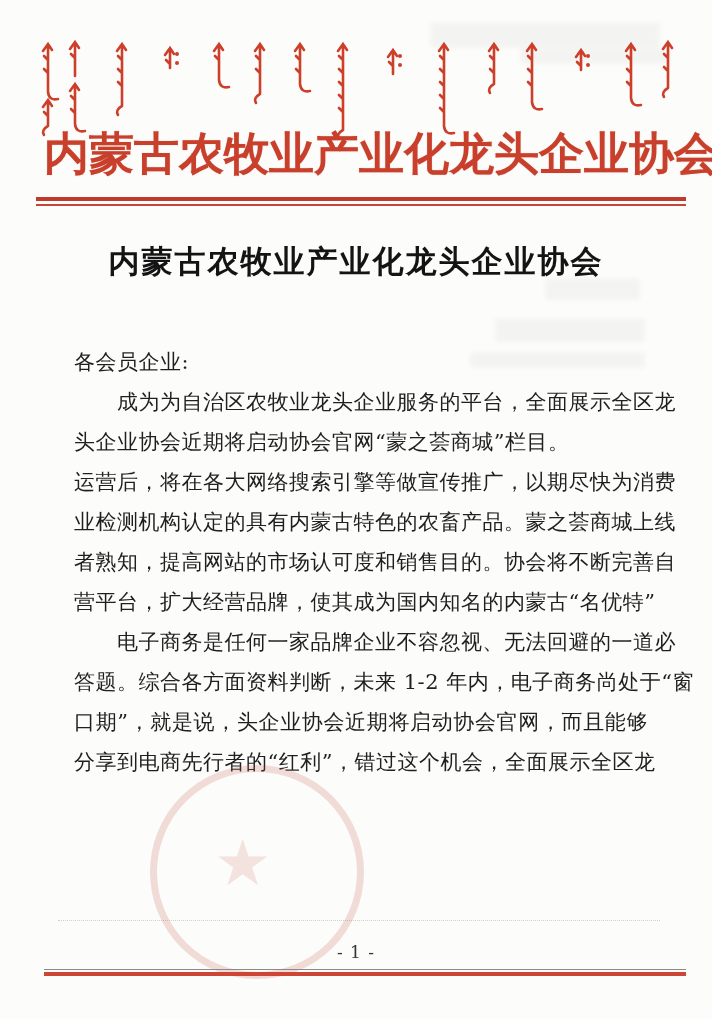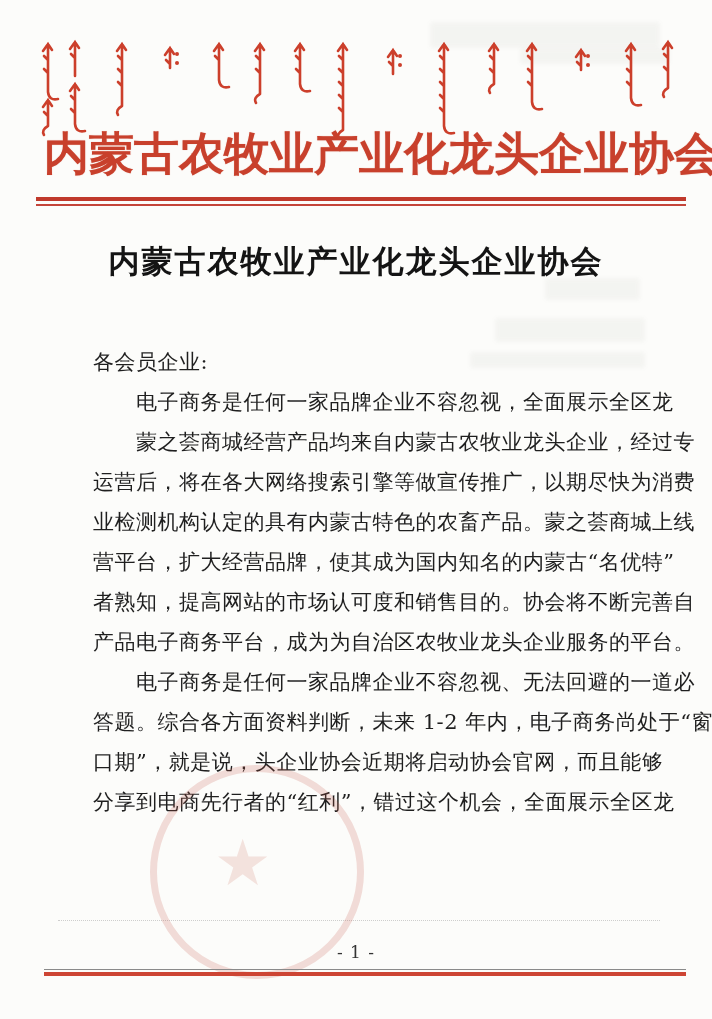--- a/index.html
+++ b/index.html
@@ -48,21 +48,20 @@
     letter-spacing:2px;
   }
   .body-text{
     position:absolute;top:342px;left:74px;width:574px;
     font-size:21px;color:#1f1f1f;
   }
   .line{
     height:40px;line-height:40px;
     white-space:nowrap;
     letter-spacing:0.5px;
-    margin-left:19px;
   }
   .line.justify{text-align:justify;text-align-last:justify;}
   .line.left{text-align:left;}
   
   .faint-divider{
     position:absolute;top:920px;left:58px;right:52px;height:0;
     border-top:1px dotted rgba(120,120,120,.35);
   }
   
   .seal{
@@ -128,27 +127,26 @@
 
   <div class="org-name">内蒙古农牧业产业化龙头企业协会</div>
 
   <div class="red-rule-thick"></div>
   <div class="red-rule-thin"></div>
 
   <div class="doc-title">内蒙古农牧业产业化龙头企业协会</div>
 
   <div class="body-text">
       <div class="line left">各会员企业:</div>
-      <div class="line justify">　　电子商务是任何一家品牌企业不容忽视，全面展示全区龙</div>
-      <div class="line justify">　　蒙之荟商城经营产品均来自内蒙古农牧业龙头企业，经过专</div>
+      <div class="line justify">　　成为为自治区农牧业龙头企业服务的平台，全面展示全区龙</div>
+      <div class="line left">头企业协会近期将启动协会官网“蒙之荟商城”栏目。</div>
       <div class="line justify">运营后，将在各大网络搜索引擎等做宣传推广，以期尽快为消费</div>
       <div class="line justify">业检测机构认定的具有内蒙古特色的农畜产品。蒙之荟商城上线</div>
+      <div class="line justify">者熟知，提高网站的市场认可度和销售目的。协会将不断完善自</div>
       <div class="line justify">营平台，扩大经营品牌，使其成为国内知名的内蒙古“名优特”</div>
-      <div class="line justify">者熟知，提高网站的市场认可度和销售目的。协会将不断完善自</div>
-      <div class="line left">产品电子商务平台，成为为自治区农牧业龙头企业服务的平台。</div>
       <div class="line justify">　　电子商务是任何一家品牌企业不容忽视、无法回避的一道必</div>
       <div class="line justify">答题。综合各方面资料判断，未来 1-2 年内，电子商务尚处于“窗</div>
       <div class="line justify">口期”，就是说，头企业协会近期将启动协会官网，而且能够</div>
       <div class="line justify">分享到电商先行者的“红利”，错过这个机会，全面展示全区龙</div>
     </div>
 
   <div class="faint-divider"></div>
 
   <div class="seal"></div>
   <div class="seal-star">★</div>

